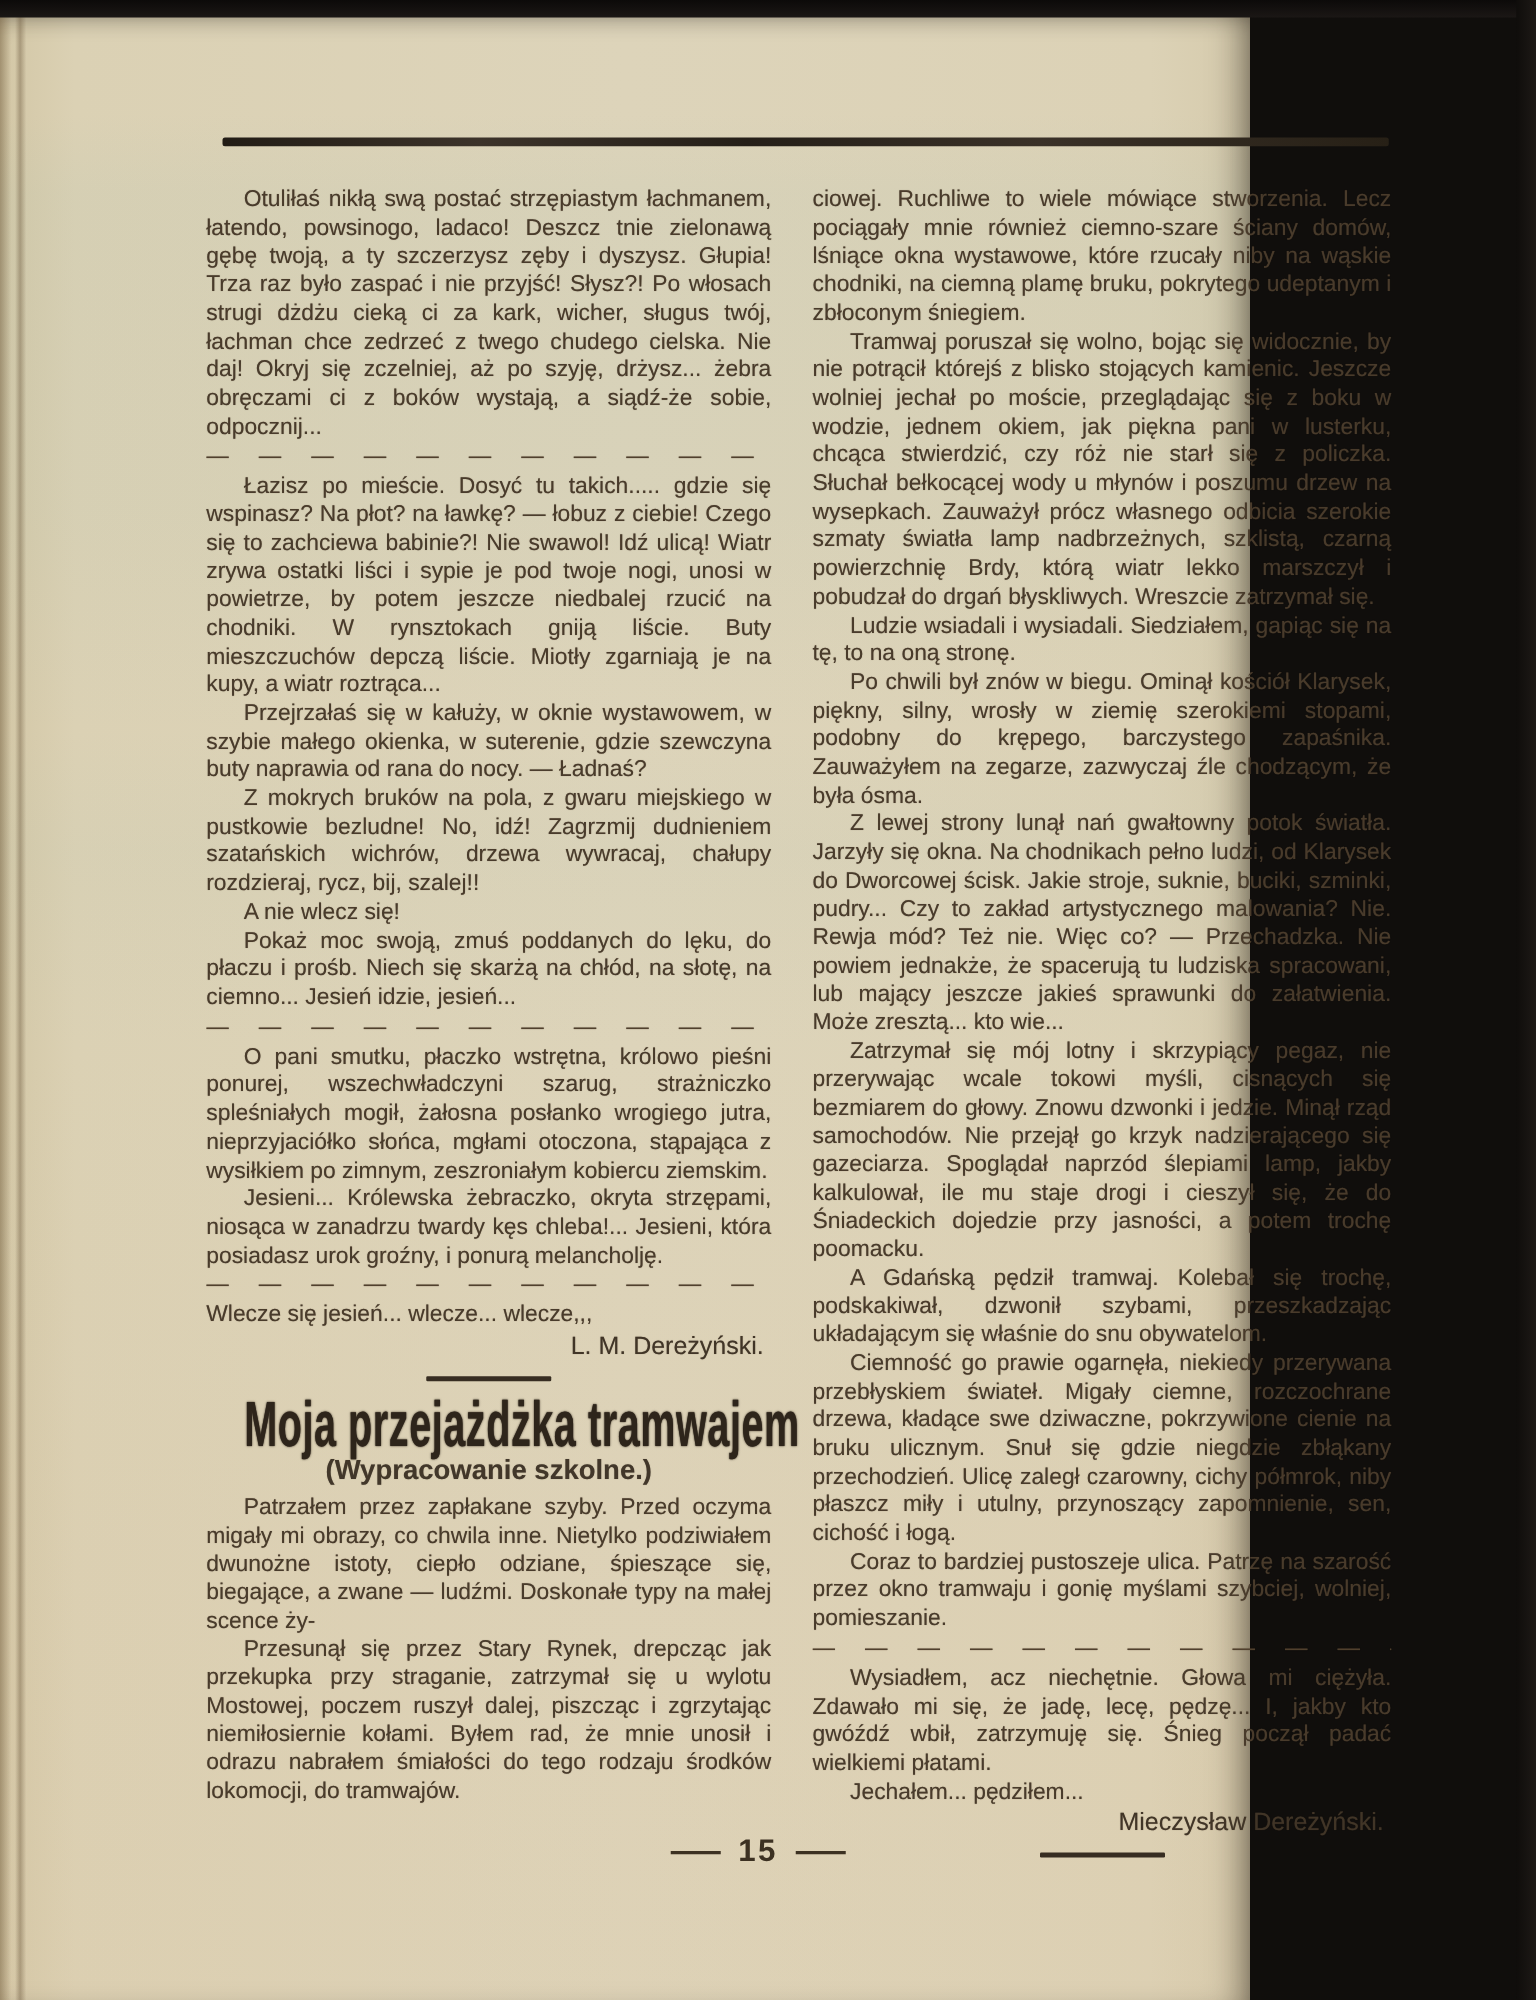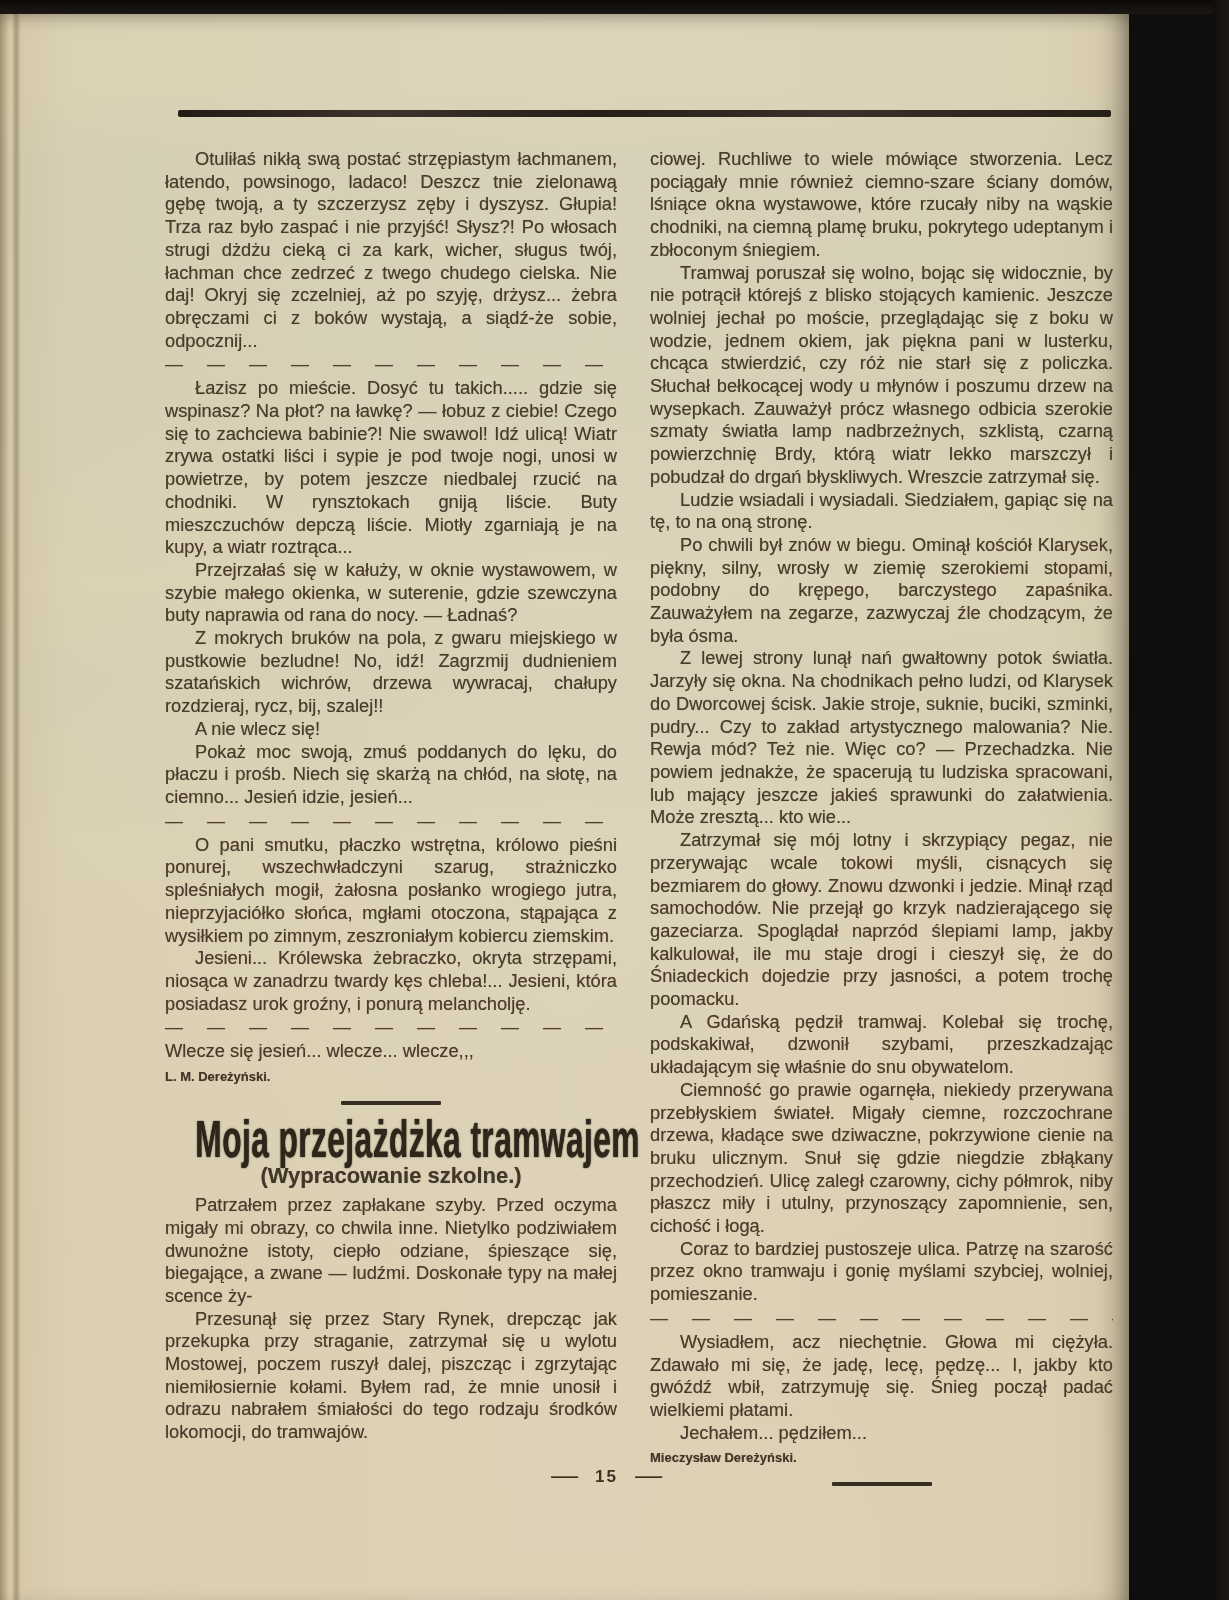--- a/index.html
+++ b/index.html
@@ -15,21 +15,21 @@
     position:absolute;left:0;top:0;width:1229px;height:14px;
     background:linear-gradient(180deg,#0c0a09,#1b1715);
     z-index:3;
   }
   .right-band{
     position:absolute;right:0;top:0;width:16px;height:1600px;
     background:linear-gradient(90deg,#0f0d0b,#1d1916);
     z-index:3;
   }
   .paper{
-    position:absolute;left:0;top:12px;width:1129px;height:1588px;
+    position:absolute;left:0;top:12px;width:1000px;height:1588px;
     background:
       linear-gradient(180deg, rgba(190,200,185,0) 5%, rgba(165,190,175,0.10) 9%, rgba(165,190,175,0.09) 25%, rgba(165,190,175,0) 36%, rgba(165,190,175,0.07) 42%, rgba(165,190,175,0) 52%, rgba(220,190,155,0.10) 78%, rgba(224,196,160,0.14) 100%),
       linear-gradient(90deg, #d3c7a6 0%, #dbd1b4 6%, #ddd4ba 50%, #dcd2b6 92%, #d5caac 100%),
       #dad0b3;
     box-shadow: inset -22px 0 28px -18px rgba(20,14,8,0.55), inset 0 14px 20px -14px rgba(20,14,8,0.45);
   }
   .edge-shadow{
     position:absolute;left:0;top:0;bottom:0;width:9px;
     background:linear-gradient(90deg, rgba(110,88,55,0.45), rgba(110,88,55,0));
   }
@@ -55,21 +55,21 @@
   p.ind{text-indent:30px;}
   p.noind{text-indent:0;}
   .dashsep{
     white-space:nowrap;overflow:hidden;
     height:23px;line-height:23px;
     letter-spacing:9px;word-spacing:1px;
     color:#50402d;font-size:18px;
     margin:1px 0;
   }
   .sig{
-    text-align:left;font-weight:bold;font-size:13px;
+    text-align:right;font-weight:normal;font-size:20px;
     padding-right:6px;margin-top:3px !important;
     color:#413527;
   }
   .shortrule{
     height:4px;width:100px;background:#372d22;
     margin:12px auto 10px auto;border-radius:1px;
   }
   .headline{
     margin:24px 0 2px 0;text-align:left;font-weight:normal;
   }
@@ -79,21 +79,21 @@
     transform:scale(0.88,1.42);transform-origin:center;
     letter-spacing:0.5px;
     text-shadow:0 0 1px #2e251b, 0 0 2px rgba(46,37,27,0.35);
   }
   .subtitle{
     text-align:center;font-weight:bold;font-size:22px;
     color:#42372a;margin:14px 0 6px 0;text-shadow:0 0 0.7px rgba(66,55,42,0.5);
   }
   .footer{
     position:absolute;left:0;top:1455px;width:1213px;
-    text-align:center;color:#3c3122;font-size:17px;font-weight:bold;
+    text-align:center;color:#3c3122;font-size:25px;font-weight:bold;
   }
   .footer .dash{display:inline-block;transform:scaleX(1.6);margin:0 22px;}
   .footer .num{letter-spacing:2px;}
 </style>
 </head>
 <body>
 
 <div class="scan">
   <div class="paper">
     <div class="edge-shadow"></div>

